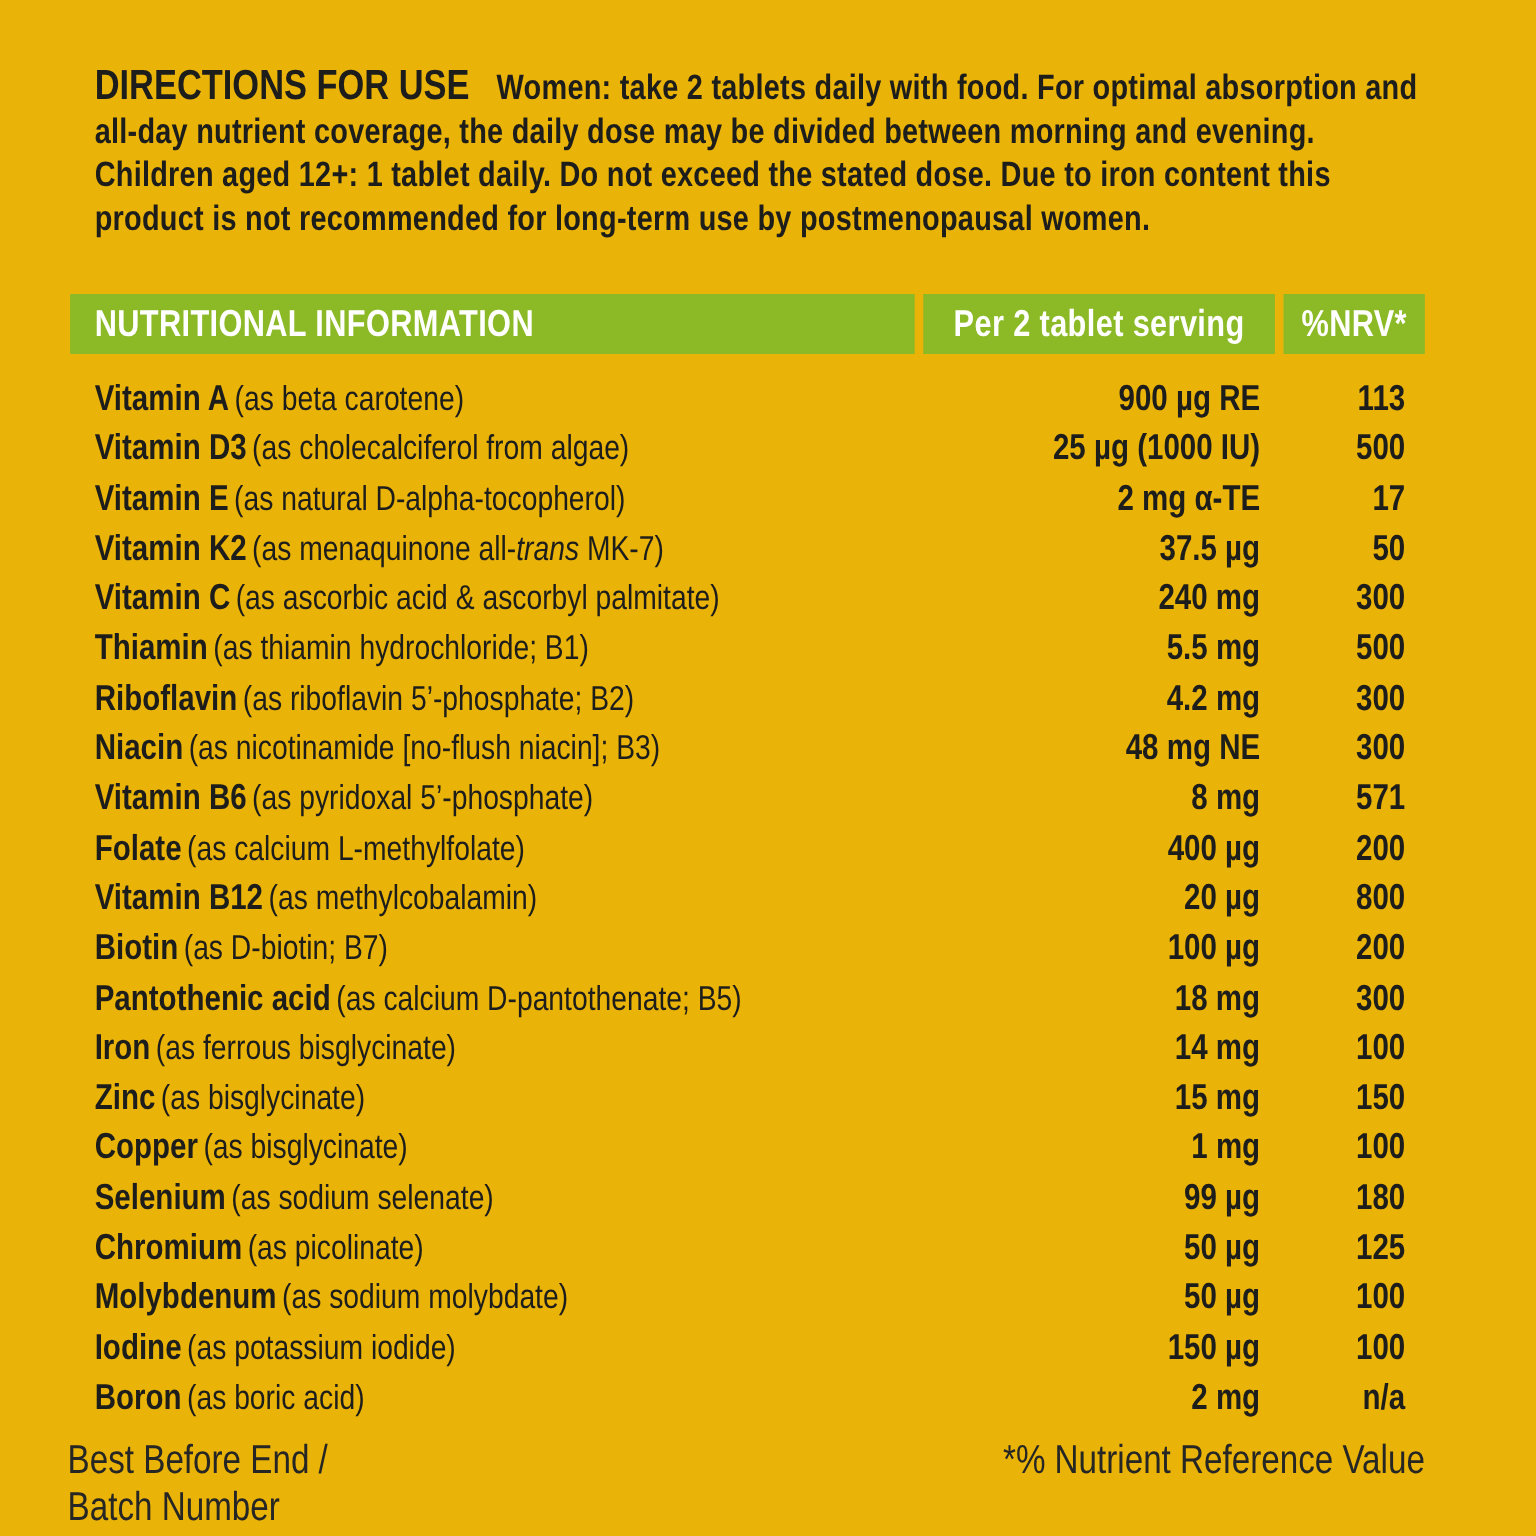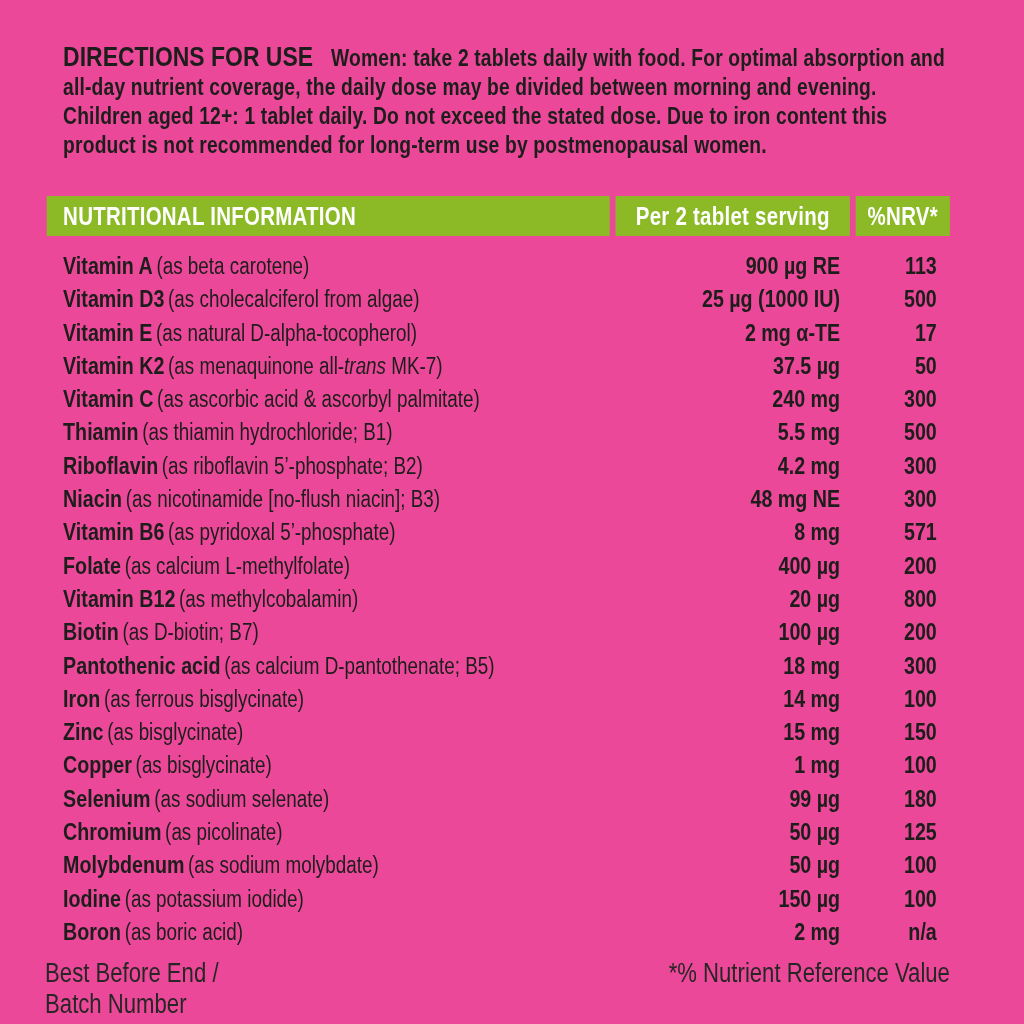--- a/index.html
+++ b/index.html
@@ -5,21 +5,21 @@
   html, body {
     margin: 0; padding: 0;
     width: 1024px; height: 1024px;
     background: #ffffff;
     overflow: hidden;
     font-family: "Liberation Sans", sans-serif;
   }
   .page {
     position: relative;
     width: 1024px; height: 1024px;
-    background: #ec4899;
+    background: #eab308;
     color: #1d1d1b;
   }
   
   .scalewrap {
     position: absolute; top: 0; left: 0;
     width: 1249px; height: 1024px;
     transform: scaleX(0.8196);
     transform-origin: top left;
   }
   

